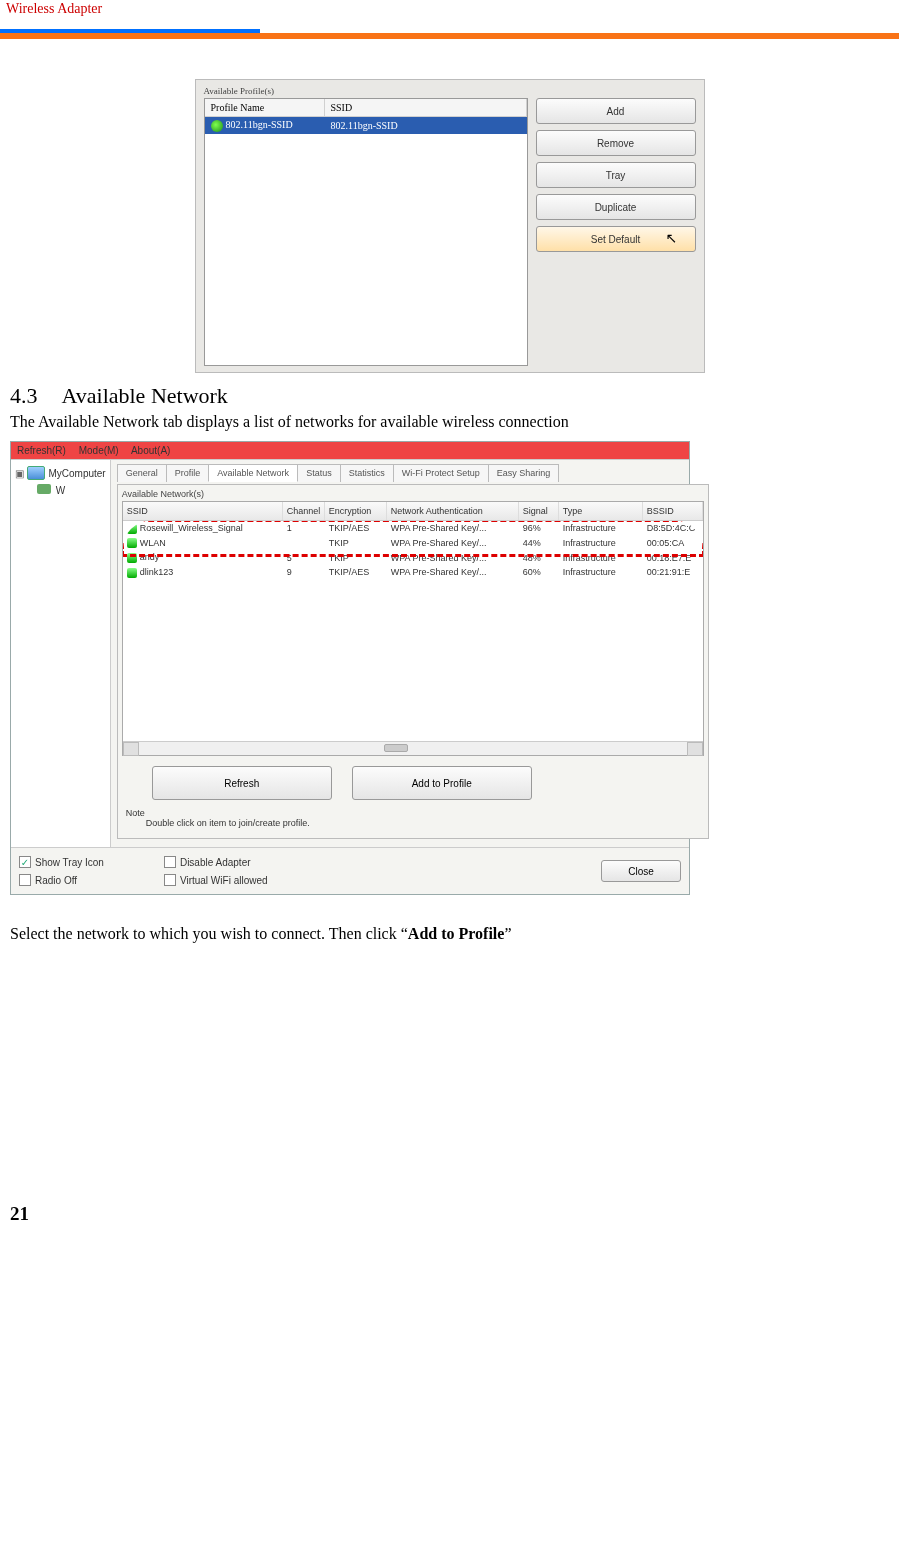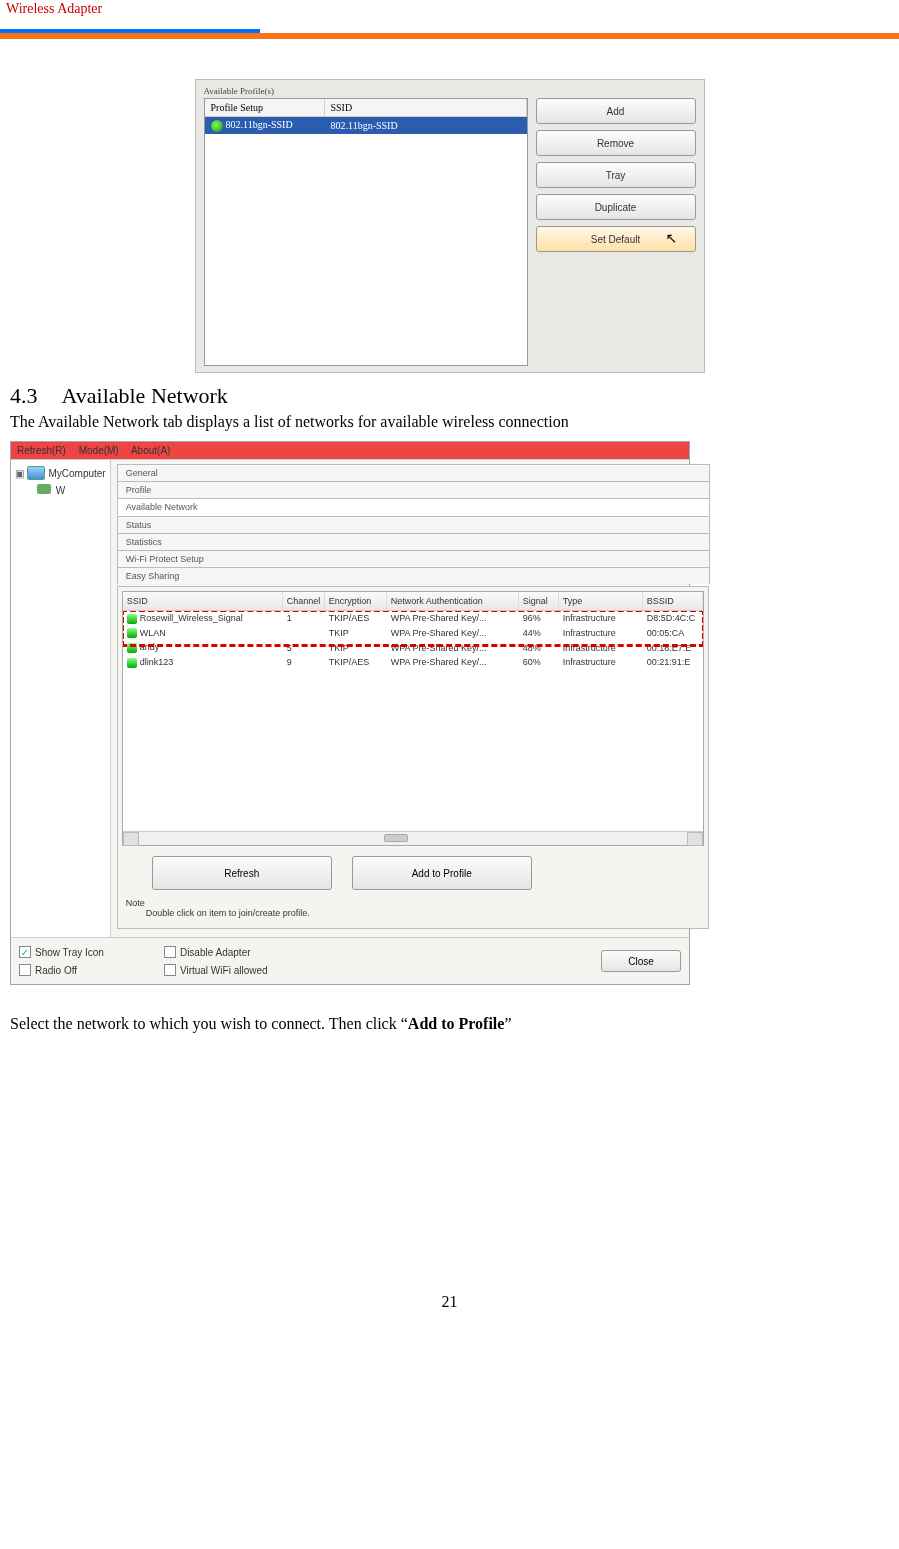--- a/index.html
+++ b/index.html
@@ -150,21 +150,21 @@
       width: 14px; height: 10px;
       background: #6a6;
       border-radius: 2px;
       display: inline-block;
       margin-right: 2px;
     }
     .main-pane {
       flex: 1;
       padding: 4px 6px 8px;
     }
-    .tab-bar { display: flex; margin-bottom: 2px; flex-direction: column; }
+    .tab-bar { display: flex; margin-bottom: 2px; }
     .tab {
       padding: 3px 8px;
       font-size: 9px;
       background: #f6f6f6;
       border: 1px solid #bbb;
       border-bottom: none;
       margin-right: -1px;
       color: #555;
     }
     .tab.active {
@@ -200,20 +200,21 @@
     }
     .nt-row > div {
       padding: 2px 4px;
       white-space: nowrap;
       overflow: hidden;
     }
     .nt-body {
       height: 220px;
       overflow: hidden;
       position: relative;
+      border-radius: 27px;
     }
     .net-icon {
       width: 10px; height: 10px;
       display: inline-block;
       background: linear-gradient(#8f8, #0a0);
       border-radius: 2px;
       margin-right: 3px;
       vertical-align: middle;
     }
     .highlight-box {
@@ -282,41 +283,42 @@
     }
     .close-btn {
       width: 80px; height: 22px;
       background: linear-gradient(#fcfcfc, #e5e5e5);
       border: 1px solid #999;
       border-radius: 3px;
       font-size: 10px;
       align-self: center;
     }
     .page-num {
-      text-align: center;
-      font-size: 16px;
+      text-align: left;
+      font-size: 19px;
       margin-top: 260px;
+      font-weight: bold;
     }
   </style>
 </head>
 <body>
 
 <div class="header-bar">
   <div class="header-title">Wireless  Adapter</div>
   <div class="header-underline"></div>
 </div>
 
 <div class="content">
 
   <div class="profiles-panel">
     <div class="profiles-group-label">Available Profile(s)</div>
     <div class="profiles-row">
       <div class="profile-list">
         <div class="profile-header">
-          <div class="col" style="width:120px">Profile Setup</div>
+          <div class="col" style="width:120px">Profile Name</div>
           <div class="col" style="flex:1">SSID</div>
         </div>
         <div class="profile-row">
           <div class="col" style="width:120px"><span class="profile-icon"></span><span>802.11bgn-SSID</span></div>
           <div class="col">802.11bgn-SSID</div>
         </div>
       </div>
       <div class="side-buttons">
         <button class="side-btn">Add</button>
         <button class="side-btn">Remove</button>
@@ -355,20 +357,21 @@
         <div class="tab-bar">
           <div class="tab">General</div>
           <div class="tab">Profile</div>
           <div class="tab active">Available Network</div>
           <div class="tab">Status</div>
           <div class="tab">Statistics</div>
           <div class="tab">Wi-Fi Protect Setup</div>
           <div class="tab">Easy Sharing</div>
         </div>
         <div class="networks-box">
+          <div class="networks-label">Available Network(s)</div>
           <div class="networks-table">
             <div class="nt-header">
               <div>SSID</div>
               <div>Channel</div>
               <div>Encryption</div>
               <div>Network Authentication</div>
               <div>Signal</div>
               <div>Type</div>
               <div>BSSID</div>
             </div>

